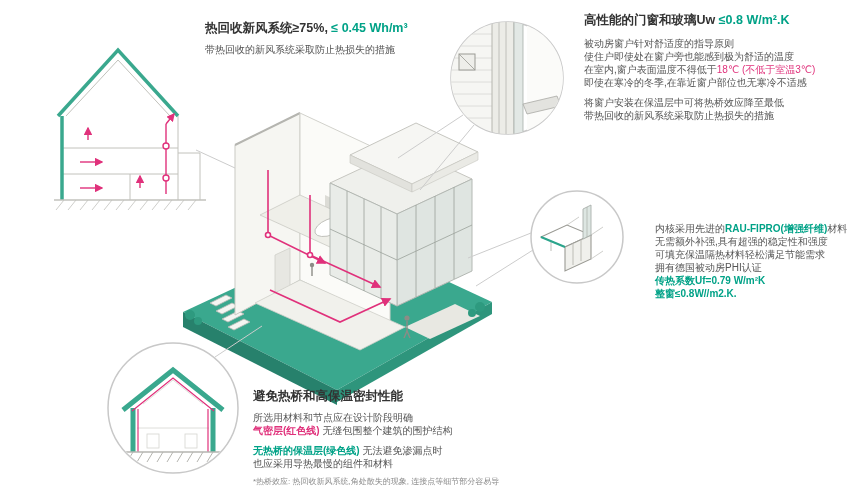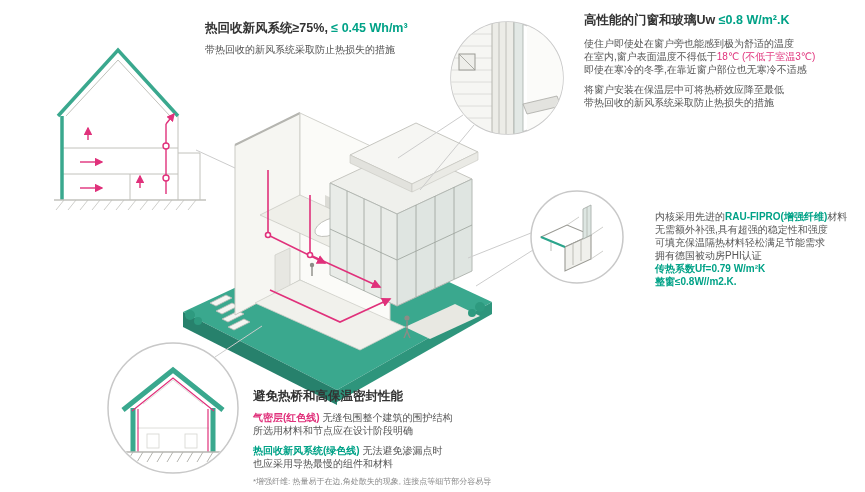--- a/index.html
+++ b/index.html
@@ -4,21 +4,21 @@
 <style>
   html,body{margin:0;padding:0;background:#fff;}
   #canvas{
     position:relative;width:865px;height:492px;background:#ffffff;overflow:hidden;
     font-family:"Liberation Sans","DejaVu Sans",sans-serif;color:#4a4a4a;padding-left:20px;
   }
   .abs{position:absolute;}
   .title{font-size:12.5px;font-weight:bold;color:#333;white-space:nowrap;}
   .teal{color:#00a287;}
   .red{color:#e0317b;}
-  .body{font-size:10px;line-height:13px;color:#555;white-space:nowrap;}
+  .body{font-size:10px;line-height:13px;color:#555;white-space:nowrap;margin-top:12px;}
   .body .ln{white-space:nowrap;}
   .gap{height:7px;}
   .note{font-size:8px;color:#8a8a8a;margin-top:6px;white-space:nowrap;}
   .tealbold{color:#00a287;font-weight:bold;}
   svg{display:block;}
 </style>
 </head>
 <body>
 
 <div id="canvas">
@@ -270,20 +270,21 @@
     <div class="body" style="margin-top:6px;">
       <div class="ln">带热回收的新风系统采取防止热损失的措施</div>
     </div>
   </div>
 
   <div class="abs" style="left:584px;top:12px;z-index:4;">
     <div class="title">
       <span>高性能的门窗和玻璃Uw </span><span class="teal">≤0.8 W/m².K</span>
     </div>
     <div class="body" style="margin-top:8px;">
+      <div class="ln">被动房窗户针对舒适度的指导原则</div>
       <div class="ln">使住户即使处在窗户旁也能感到极为舒适的温度</div>
       <div class="ln">
         <span>在室内,窗户表面温度不得低于</span><span class="red">18℃ (不低于室温3℃)</span>
       </div>
       <div class="ln">即使在寒冷的冬季,在靠近窗户部位也无寒冷不适感</div>
       <div class="gap"></div>
       <div class="ln">将窗户安装在保温层中可将热桥效应降至最低</div>
       <div class="ln">带热回收的新风系统采取防止热损失的措施</div>
     </div>
   </div>
@@ -297,26 +298,26 @@
       <div class="ln">可填充保温隔热材料轻松满足节能需求</div>
       <div class="ln">拥有德国被动房PHI认证</div>
       <div class="ln tealbold">传热系数Uf=0.79 W/m²K</div>
       <div class="ln tealbold">整窗≤0.8W//m2.K.</div>
     </div>
   </div>
 
   <div class="abs" style="left:253px;top:388px;z-index:4;">
     <div class="title">避免热桥和高保温密封性能</div>
     <div class="body" style="margin-top:6px;">
+      <div class="ln">所选用材料和节点应在设计阶段明确</div>
       <div class="ln">
         <span class="red" style="font-weight:bold;">气密层(红色线)</span><span> 无缝包围整个建筑的围护结构</span>
       </div>
-      <div class="ln">所选用材料和节点应在设计阶段明确</div>
       <div class="gap"></div>
       <div class="ln">
-        <span class="tealbold">热回收新风系统(绿色线)</span><span> 无法避免渗漏点时</span>
+        <span class="tealbold">无热桥的保温层(绿色线)</span><span> 无法避免渗漏点时</span>
       </div>
       <div class="ln">也应采用导热最慢的组件和材料</div>
     </div>
-    <div class="note">*增强纤维: 热量易于在边,角处散失的现象, 连接点等细节部分容易导</div>
+    <div class="note">*热桥效应: 热回收新风系统,角处散失的现象, 连接点等细节部分容易导</div>
   </div>
 
 </div>
 
 </body></html>

